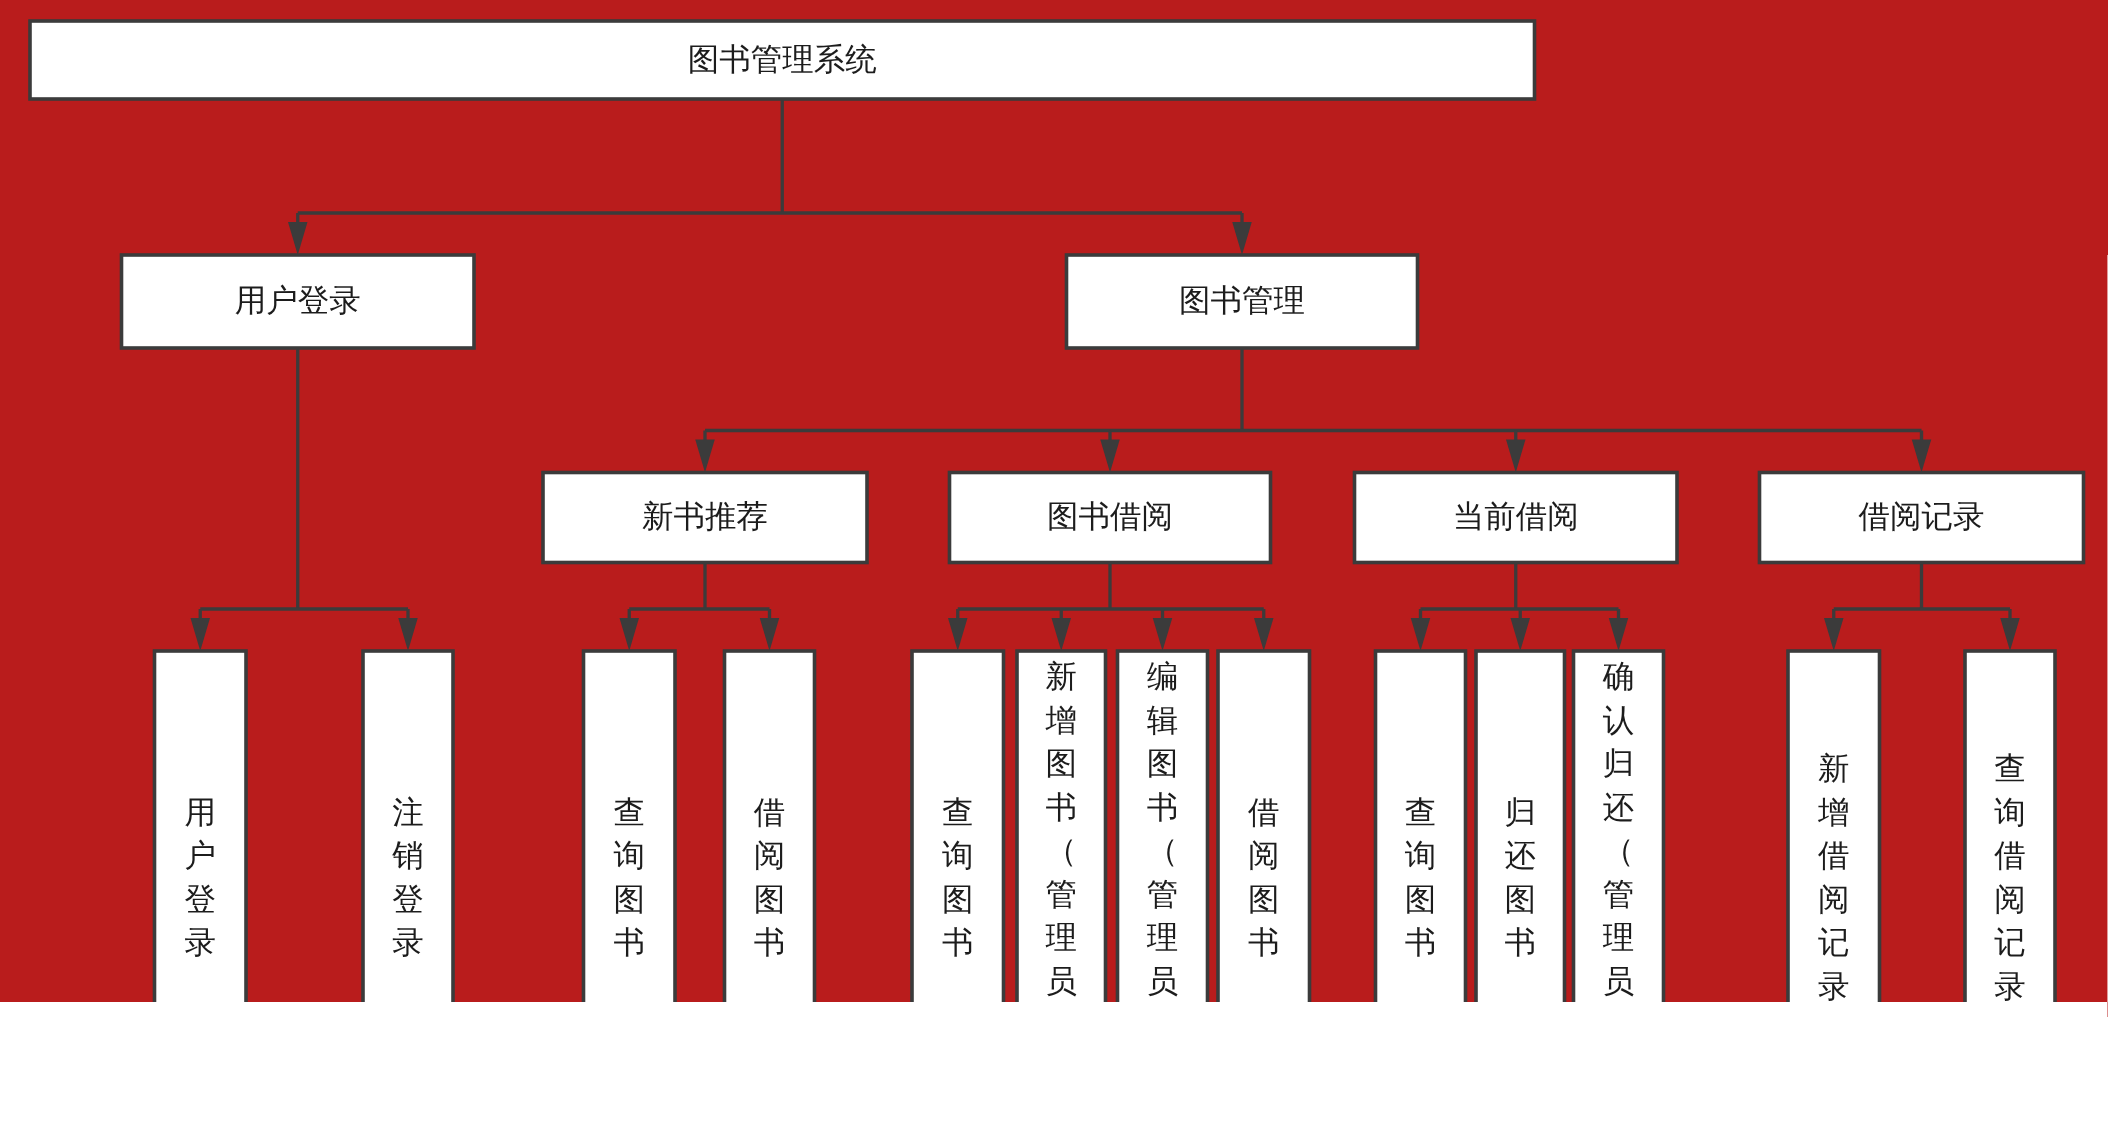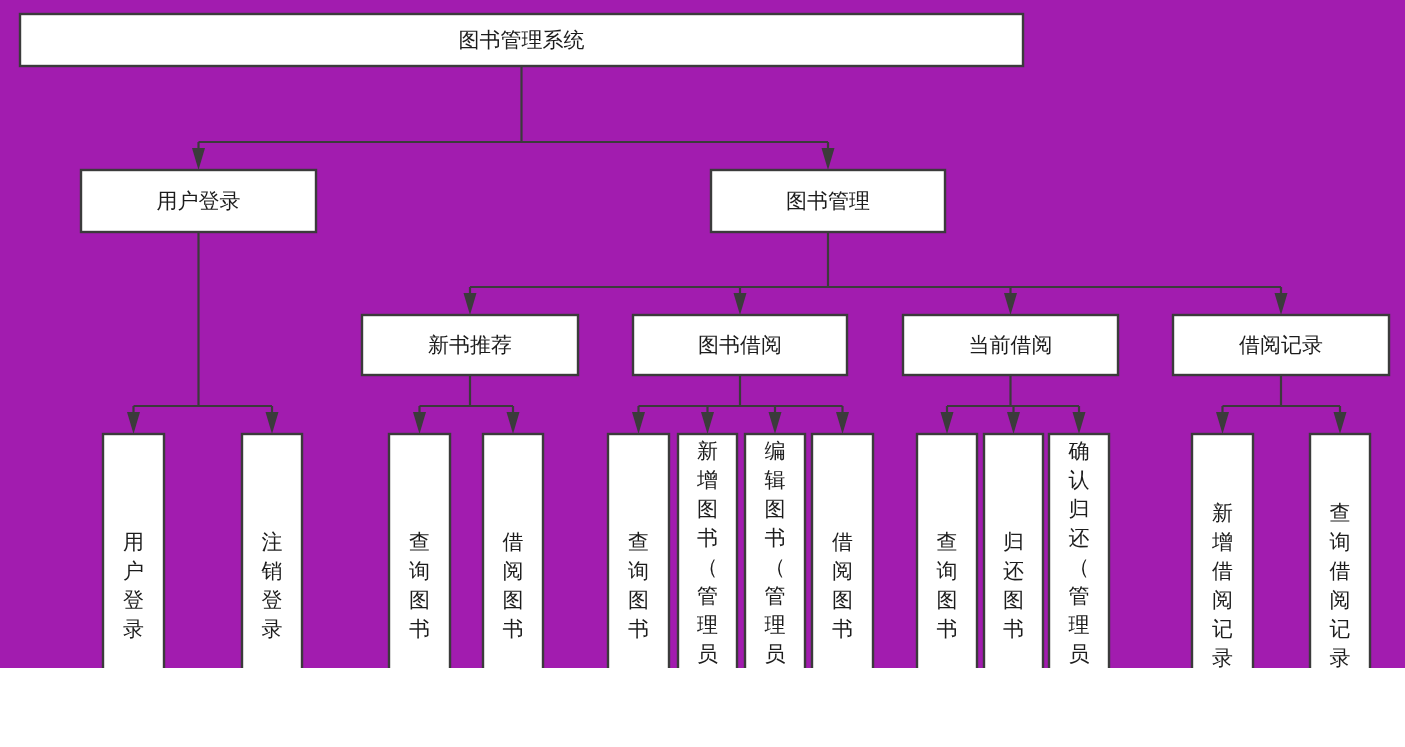--- a/index.html
+++ b/index.html
@@ -8,21 +8,21 @@
     padding: 0;
     background: #ffffff;
   }
   body {
     font-family: "Liberation Sans", "DejaVu Sans", sans-serif;
   }
   #diagram-root {
     position: relative;
     width: 1405px;
     height: 668px;
-    background: #a21caf;
+    background: #b91c1c;
     overflow: hidden;
   }
   svg.diagram-canvas {
     position: absolute;
     left: 0;
     top: 0;
     width: 1405px;
     height: 747px;
   }
   .node-box {

